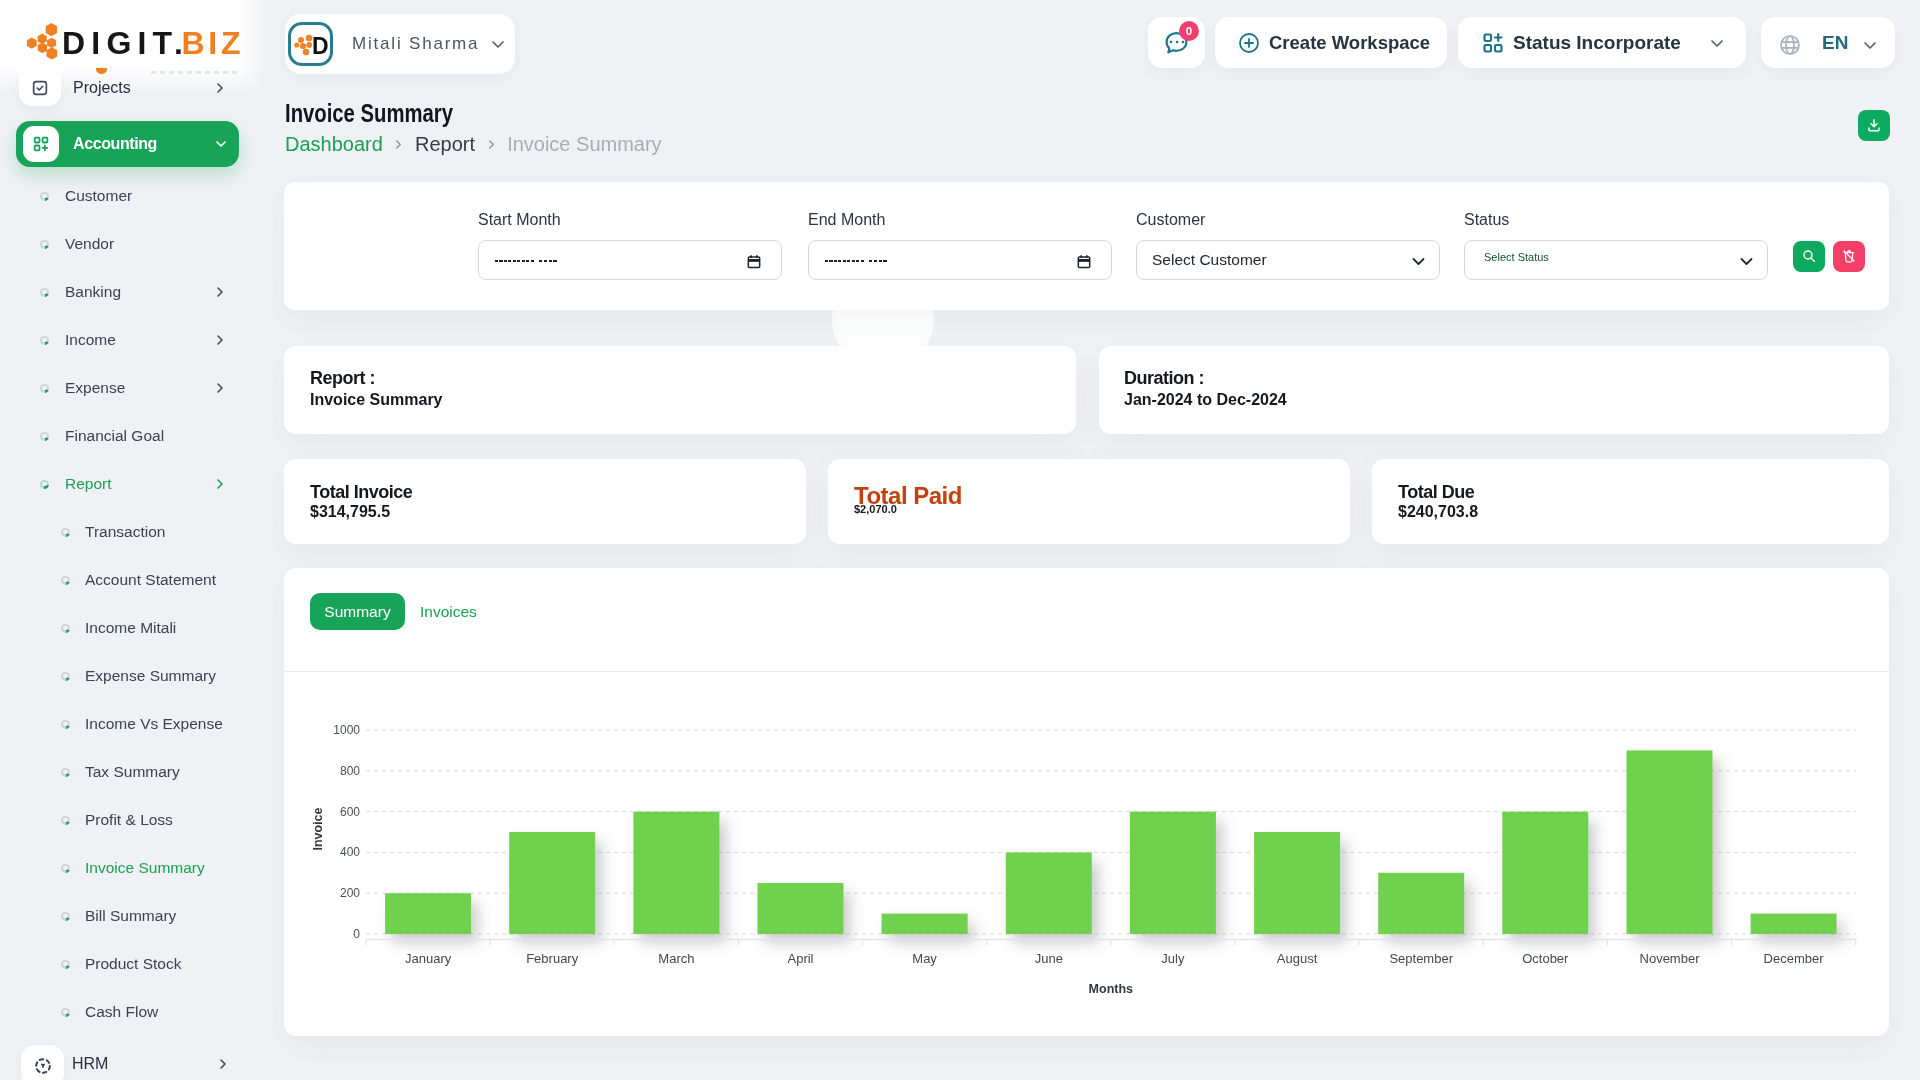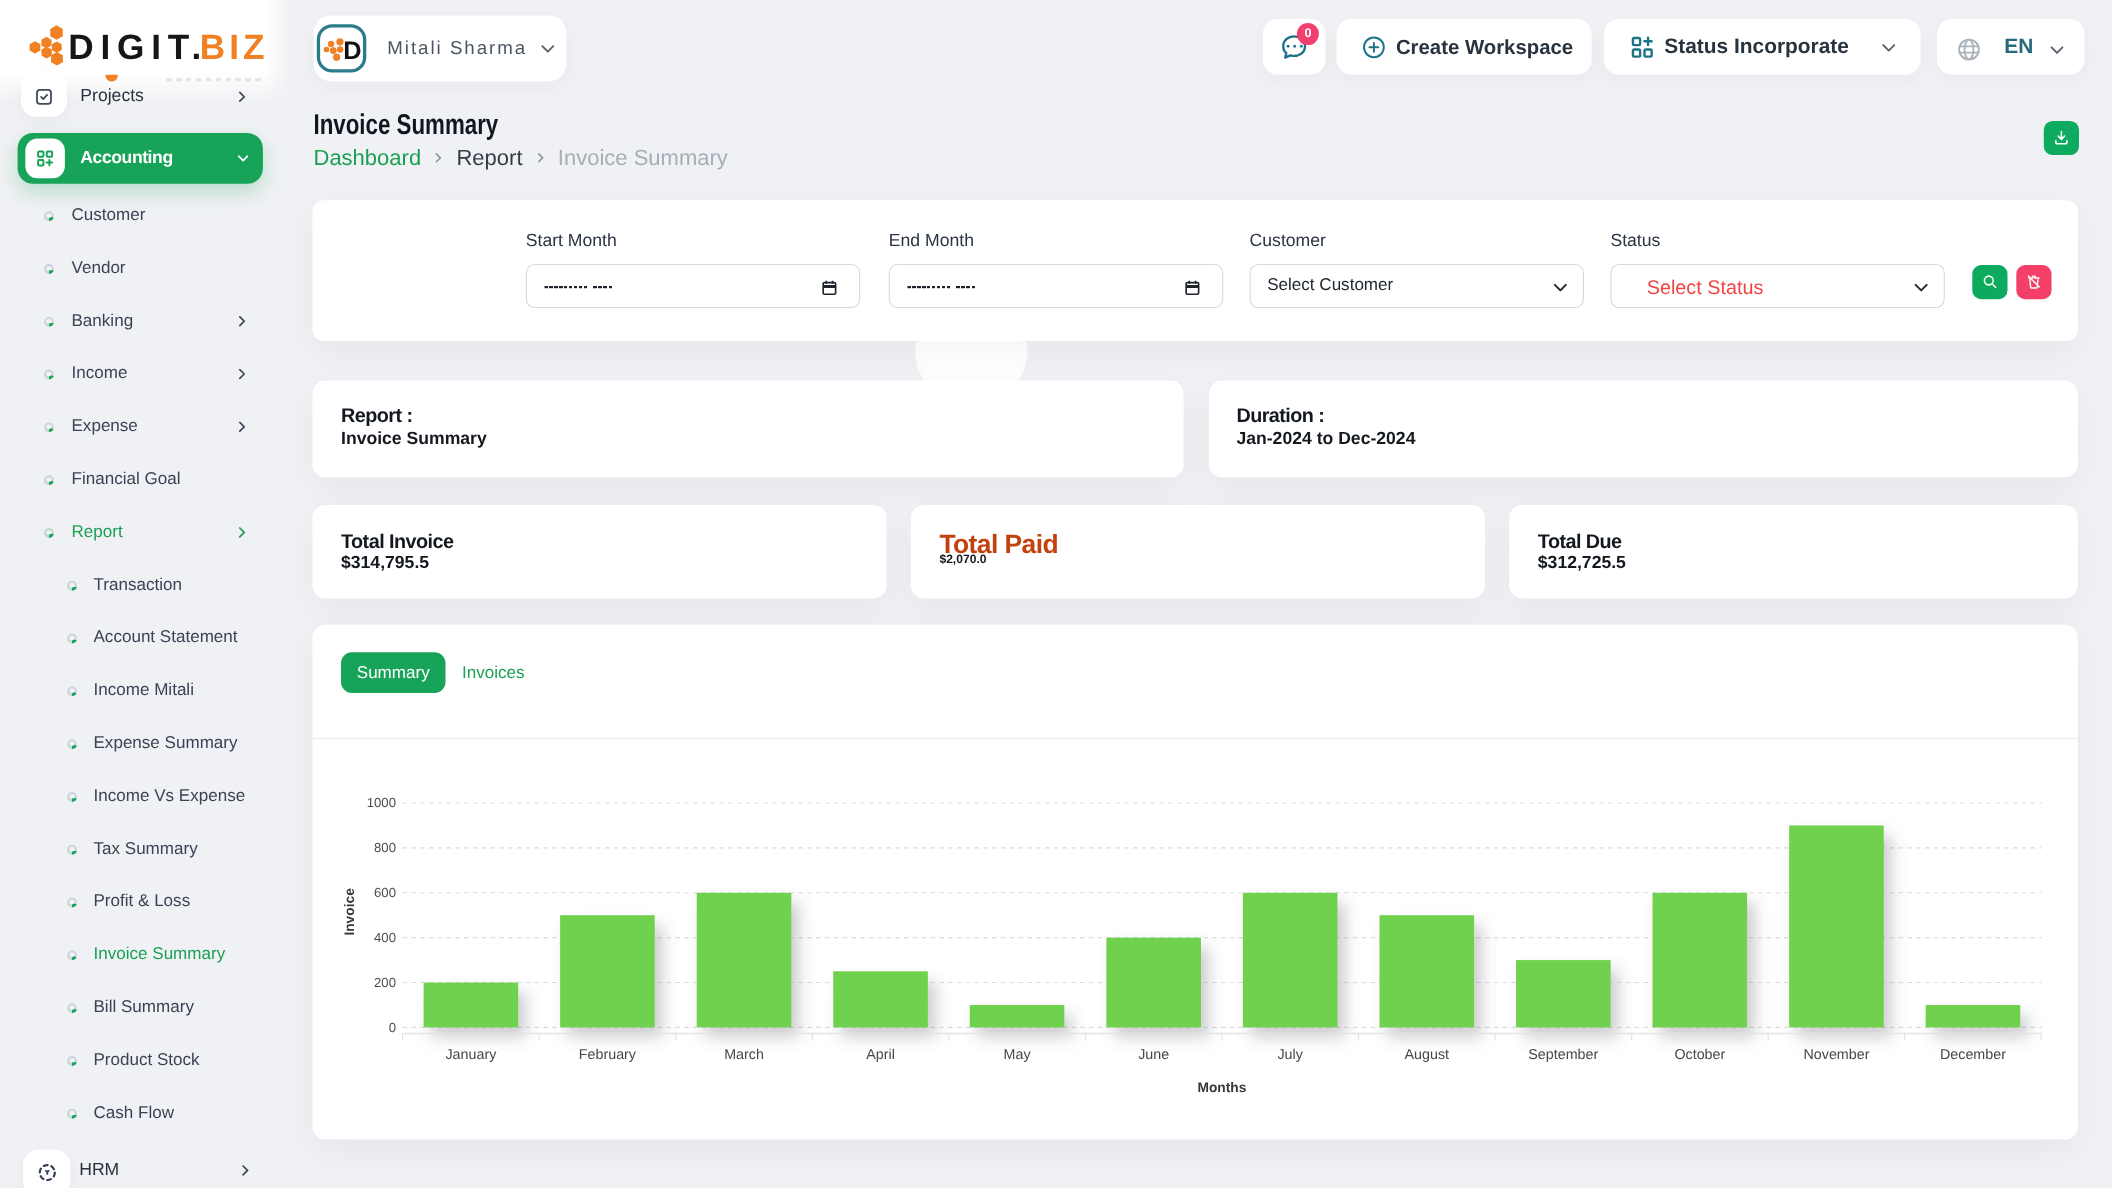--- a/index.html
+++ b/index.html
@@ -288,21 +288,21 @@
       <path d="M8 3 v4 M16 3 v4"></path>
   </svg>
 </div>
 <div class="inp" style="left:1136px; top:240px;">
   <div class="abs" style="left:15px; top:10px; font-size:15.5px; color:#212833;">Select Customer</div>
   <svg class="abs" style="left:274px; top:15px;" width="15" height="11" viewBox="0 0 14 11" fill="none" stroke="#222933" stroke-width="1.8" stroke-linecap="round" stroke-linejoin="round">
       <path d="M2 3 l5 5 5-5"></path>
     </svg>
 </div>
 <div class="inp" style="left:1464px; top:240px;">
-  <div class="abs" style="left:32px; top:10px; font-size:18px; color:#ef4444;">Select Status</div>
+  <div class="abs" style="left:19px; top:10px; font-size:11px; color:#14532d;">Select Status</div>
   <svg class="abs" style="left:274px; top:15px;" width="15" height="11" viewBox="0 0 14 11" fill="none" stroke="#222933" stroke-width="1.8" stroke-linecap="round" stroke-linejoin="round">
       <path d="M2 3 l5 5 5-5"></path>
     </svg>
 </div>
 
 <div class="abs" style="left:1793px; top:241px; width:32px; height:31px; background:#0caa5e; border-radius:8px;">
   <svg class="abs" style="left:8px; top:7px;" width="16" height="16" viewBox="0 0 24 24" fill="none" stroke="#f7fbe8" stroke-width="2.2" stroke-linecap="round">
     <circle cx="10.5" cy="10.5" r="6"></circle>
       <path d="M15 15 l5 5"></path>
   </svg>
@@ -327,21 +327,21 @@
 <div class="card" style="left:284px; top:459px; width:522px; height:85px;">
   <div class="abs" style="left:26px; top:23px; font-size:18px; font-weight:bold; letter-spacing:-.5px; color:#14181f;">Total Invoice</div>
   <div class="abs" style="left:26px; top:44px; font-size:16px; font-weight:bold; color:#14181f;">$314,795.5</div>
 </div>
 <div class="card" style="left:828px; top:459px; width:522px; height:85px;">
   <div class="abs" style="left:26px; top:23px; font-size:24px; font-weight:bold; letter-spacing:-.5px; color:#c2410c;">Total Paid</div>
   <div class="abs" style="left:26px; top:44px; font-size:11px; font-weight:bold; color:#14181f;">$2,070.0</div>
 </div>
 <div class="card" style="left:1372px; top:459px; width:517px; height:85px;">
   <div class="abs" style="left:26px; top:23px; font-size:18px; font-weight:bold; letter-spacing:-.5px; color:#14181f;">Total Due</div>
-  <div class="abs" style="left:26px; top:44px; font-size:16px; font-weight:bold; color:#14181f;">$312,725.5</div>
+  <div class="abs" style="left:26px; top:44px; font-size:16px; font-weight:bold; color:#14181f;">$240,703.8</div>
 </div>
 
 <div class="card" style="left:284px; top:568px; width:1605px; height:468px;">
   <div class="abs" style="left:26px; top:25px; width:95px; height:37px; background:#17a458; border-radius:10px; color:#fff; font-size:15.5px; text-align:center; line-height:37px;">Summary</div>
   <div class="abs" style="left:136px; top:25px; height:37px; font-size:15.5px; color:#1aa053; line-height:37px;">Invoices</div>
   <div class="abs" style="left:0; top:103px; width:1605px; height:1px; background:#e9ebee;"></div>
 
   <svg class="abs" style="left:0; top:103px;" width="1605" height="365" viewBox="0 0 1605 365">
     <defs>
       <filter id="barsh" x="-30%" y="-30%" width="170%" height="170%">

